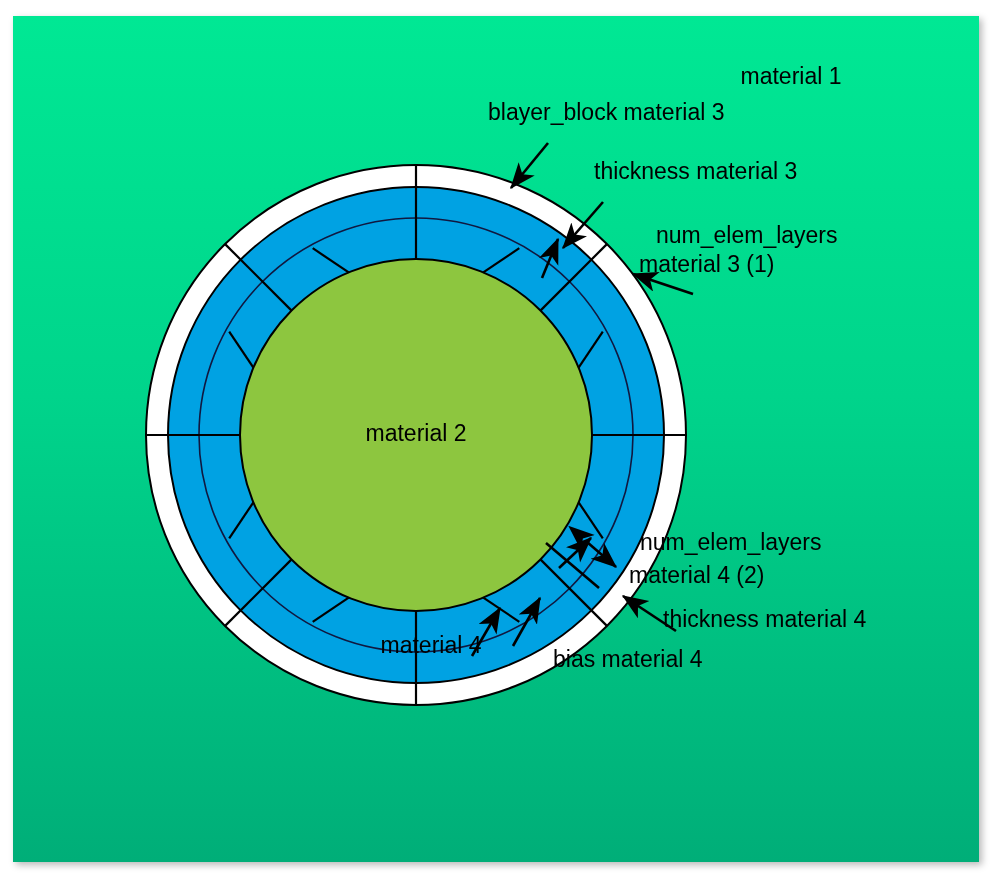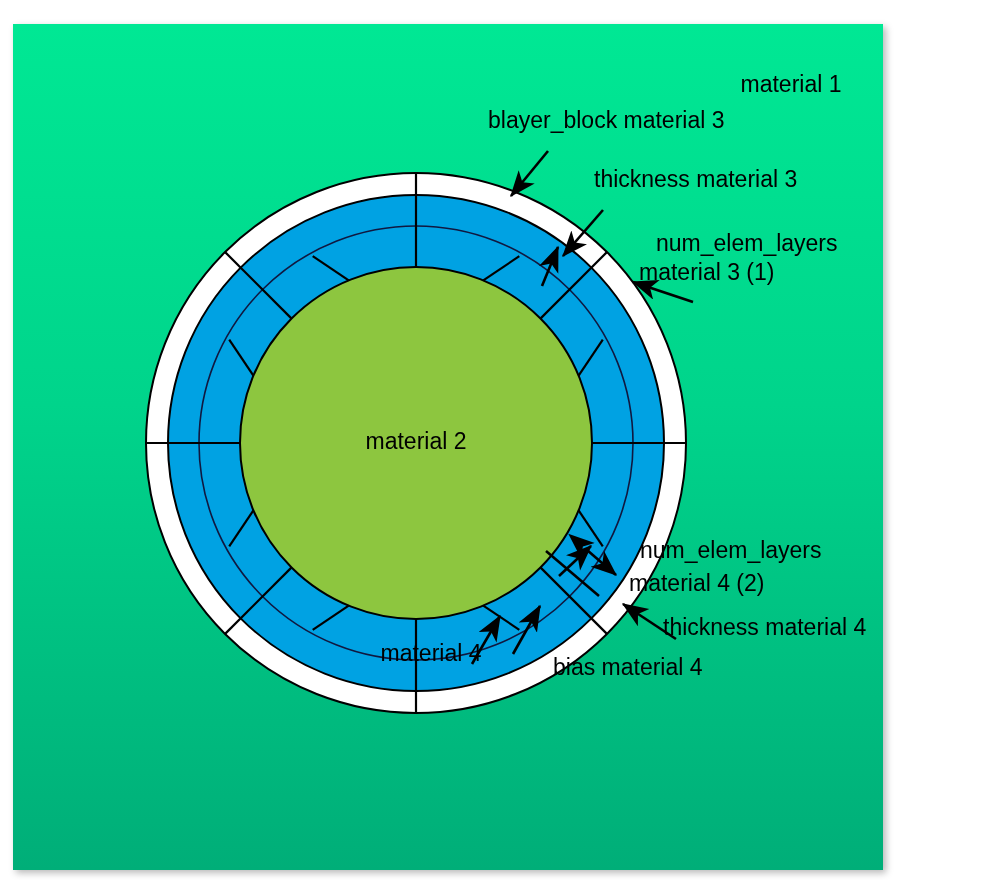--- a/index.html
+++ b/index.html
@@ -9,22 +9,22 @@
   }
   body {
     width: 994px;
     height: 880px;
     overflow: hidden;
     font-family: "Liberation Sans", sans-serif;
   }
   #canvas-frame {
     position: absolute;
     left: 13px;
-    top: 24px;
-    width: 870px;
+    top: 16px;
+    width: 966px;
     height: 846px;
     box-shadow: 3px 3px 7px rgba(0,0,0,0.28);
     overflow: hidden;
   }
   #canvas-frame svg {
     display: block;
   }
   .lbl {
     font-family: "Liberation Sans", sans-serif;
     font-size: 23px;

